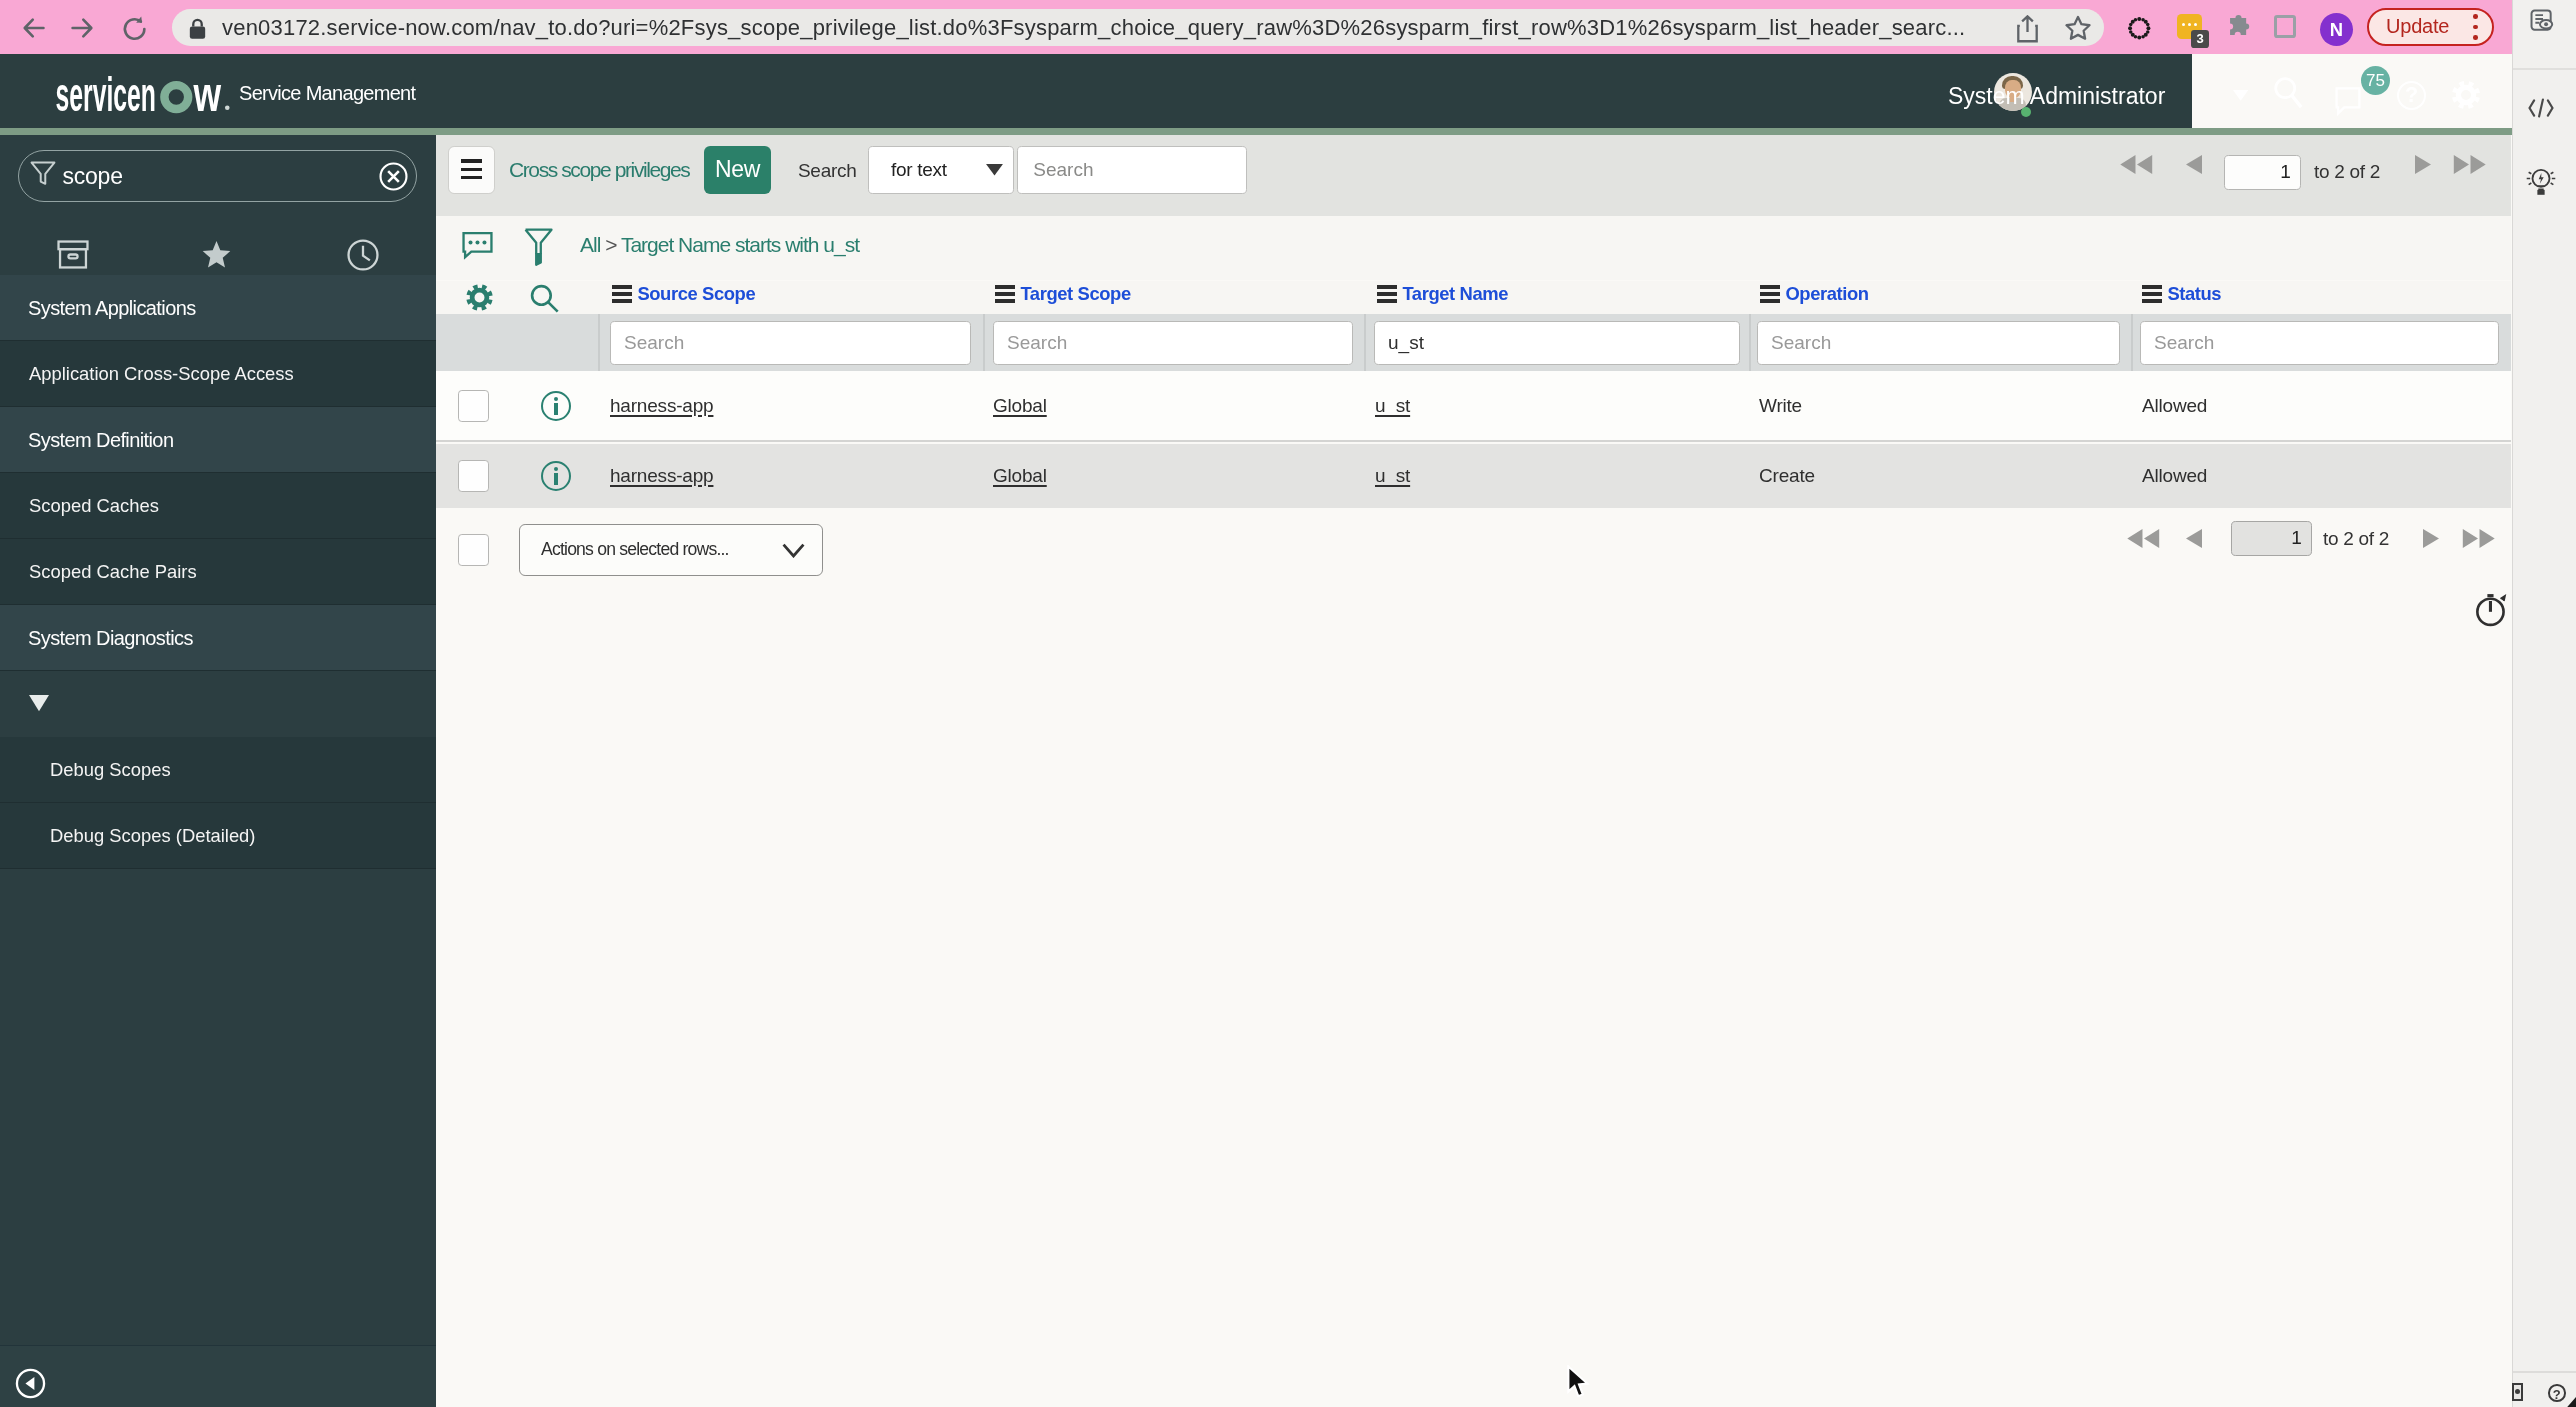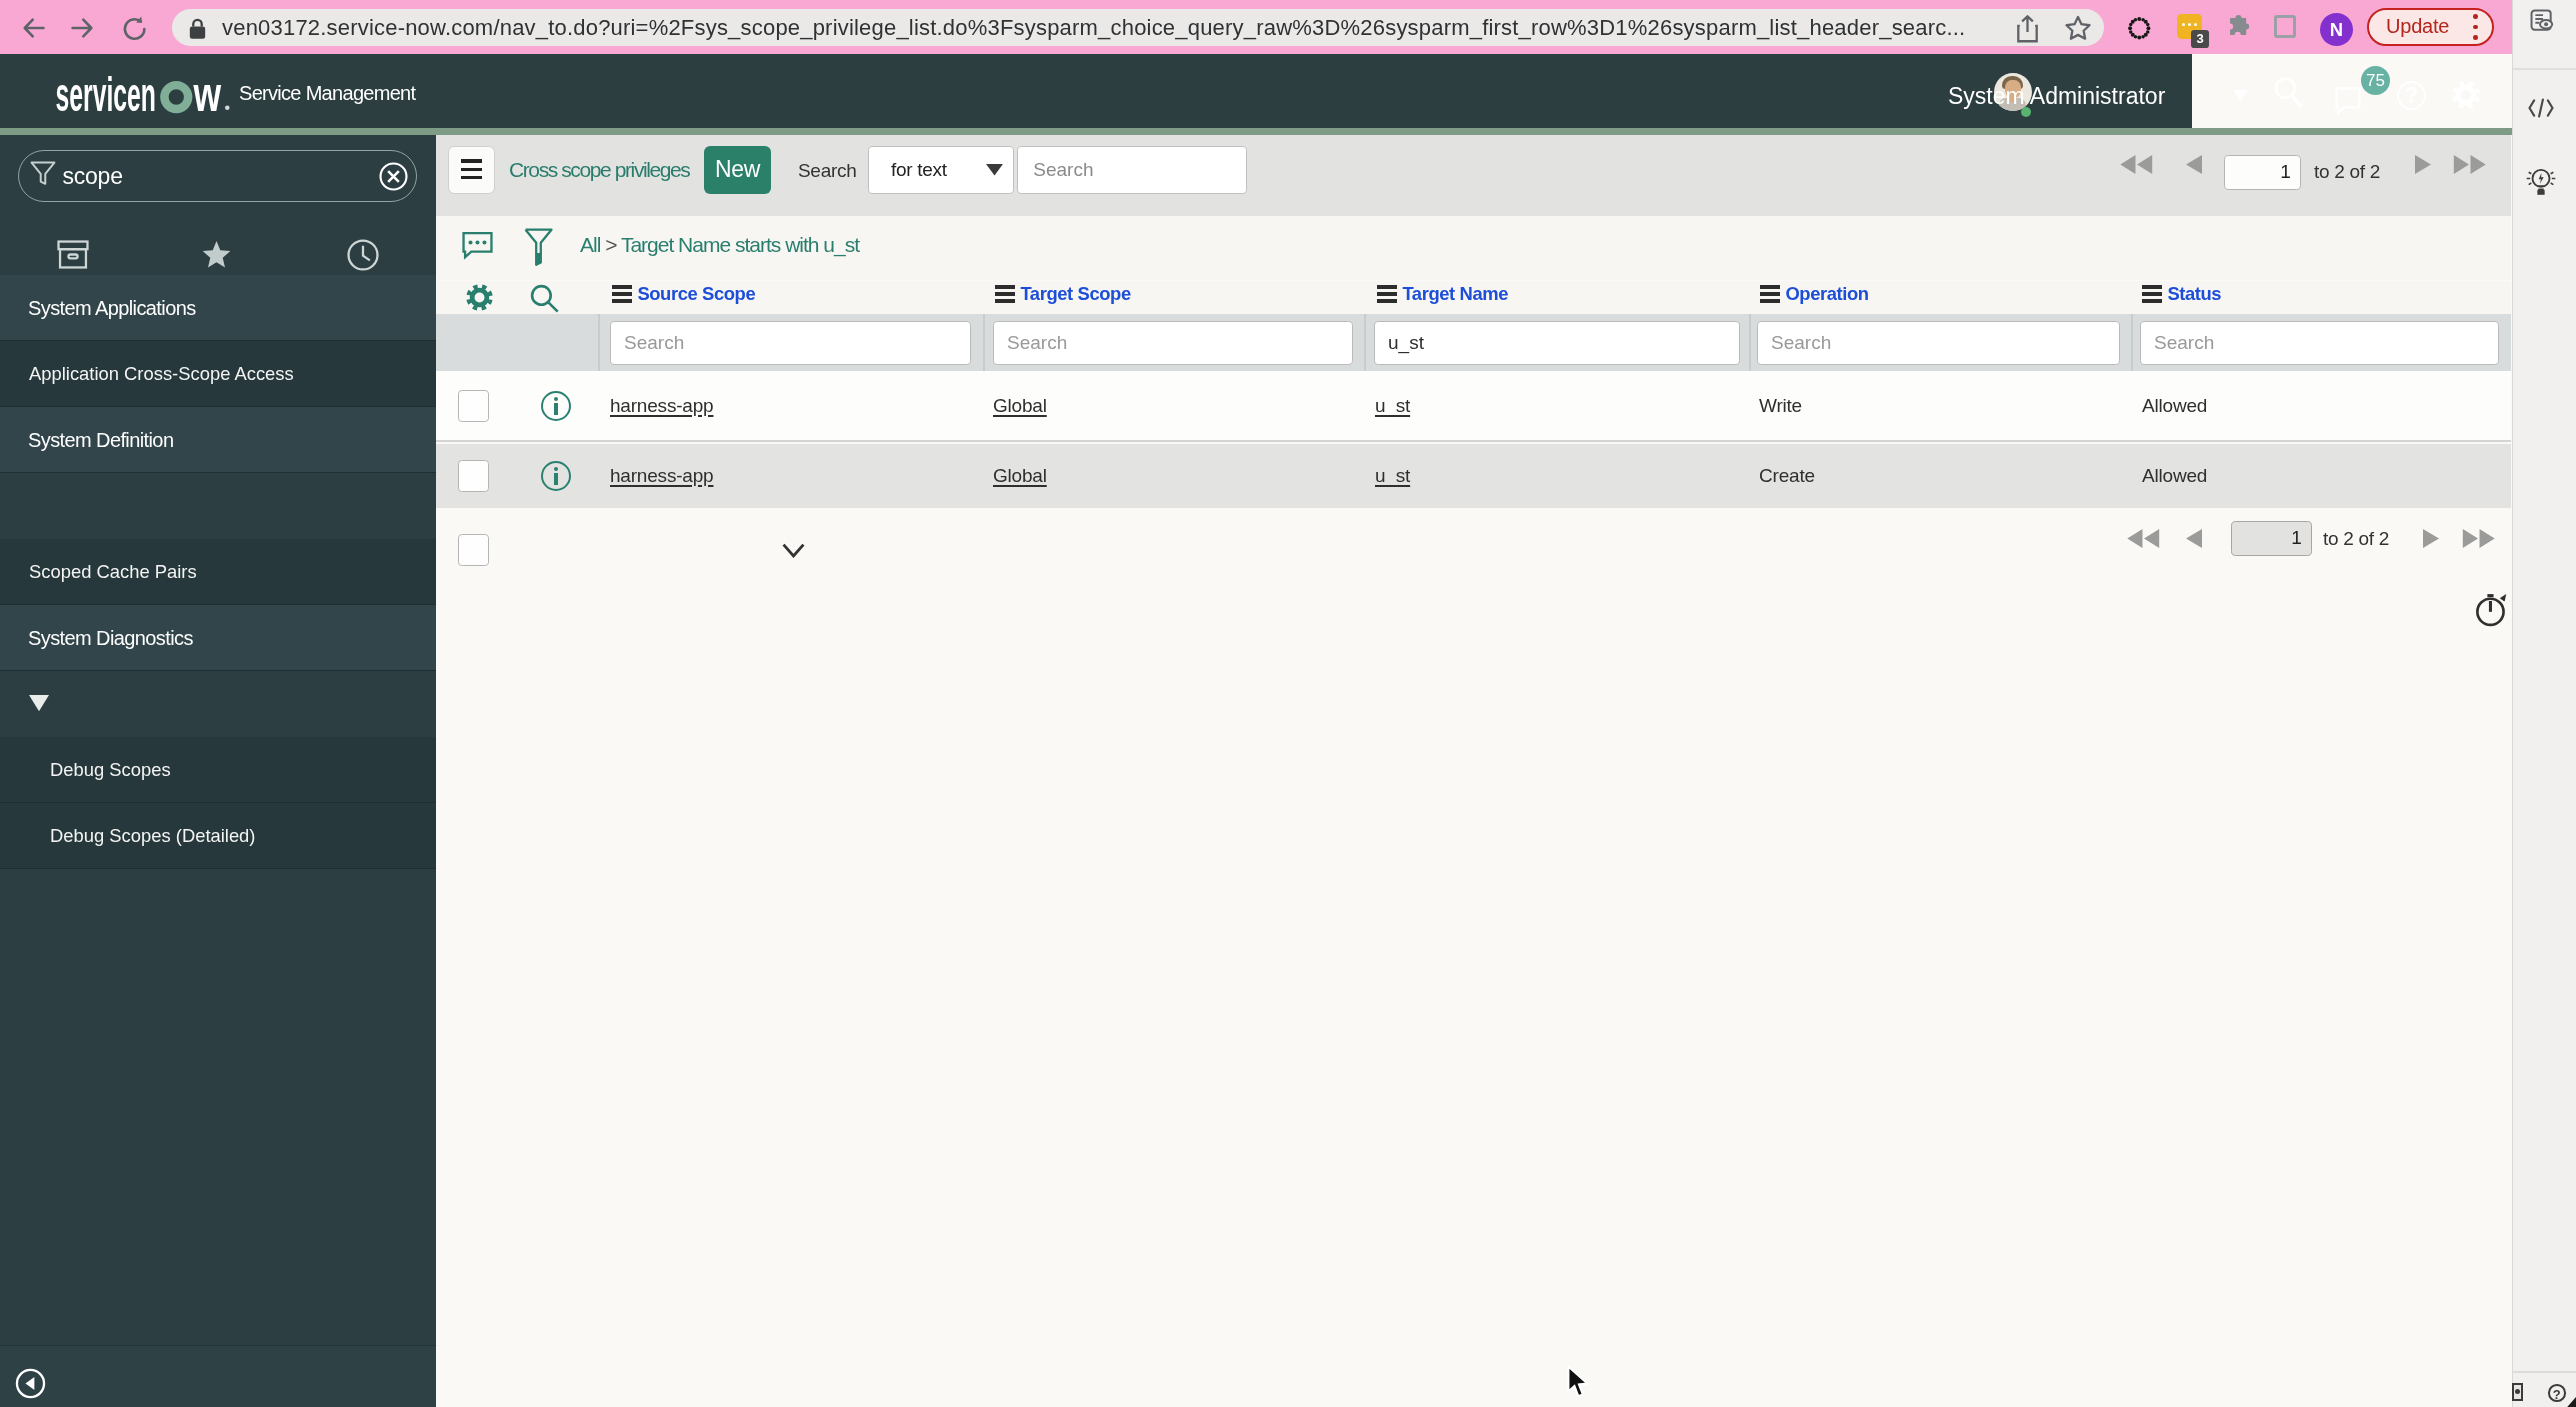--- a/index.html
+++ b/index.html
@@ -176,20 +176,21 @@
       <path d="M21 1 L26.5 14.5 L41 15.8 L30 25.6 L33.3 39.5 L21 32 L8.7 39.5 L12 25.6 L1 15.8 L15.5 14.5 Z"></path>
     </svg>
     <svg class="abs" style="left:347px;top:37px" width="32" height="32" viewBox="0 0 42 42" fill="none" stroke="#cdd5d5" stroke-width="3">
       <circle cx="21" cy="21" r="19"></circle>
       <path d="M21 9 V22 L30 28"></path>
     </svg>
   </div>
   <div class="navsec" style="top:140px">System Applications</div>
   <div class="navitem" style="top:206px">Application Cross-Scope Access</div>
   <div class="navsec" style="top:272px">System Definition</div>
+  <div class="navitem" style="top:338px">Scoped Caches</div>
   <div class="navitem" style="top:404px">Scoped Cache Pairs</div>
   <div class="navsec" style="top:470px">System Diagnostics</div>
   <svg class="abs" style="left:29px;top:560px" width="20" height="17" viewBox="0 0 26 22">
       <path d="M0 0 H26 L13 21 Z" fill="#e8eceb"></path>
     </svg>
   <div class="navitem" style="top:602px;padding-left:50px">Debug Scopes</div>
   <div class="navitem" style="top:668px;padding-left:50px">Debug Scopes (Detailed)</div>
   <div class="abs" id="sbfooter">
     <svg class="abs" style="left:15.3px;top:21.5px" width="31" height="31" viewBox="0 0 40 40">
       <circle cx="20" cy="20" r="17.5" fill="none" stroke="#fff" stroke-width="3"></circle>
@@ -288,20 +289,21 @@
     <div class="abs" style="left:118px;top:23px;width:3.8px;height:3.8px;background:#2a8171;border-radius:2.3px"></div>
     <div class="abs" style="left:118px;top:29px;width:3.8px;height:12.3px;background:#2a8171"></div>
     <div class="cell lnk" style="left:174px;height:64px;line-height:64px">harness-app</div>
     <div class="cell lnk" style="left:557px;height:64px;line-height:64px">Global</div>
     <div class="cell lnk" style="left:939px;height:64px;line-height:64px">u_st</div>
     <div class="cell" style="left:1323px;height:64px;line-height:64px">Create</div>
     <div class="cell" style="left:1706px;height:64px;line-height:64px">Allowed</div>
   </div>
 
   <div class="cbox" style="left:22px;top:399px"></div>
+  <div class="abs" id="actselect">Actions on selected rows...</div>
   <svg class="abs" style="left:346px;top:408px" width="23" height="15.3" viewBox="0 0 30 20" fill="none" stroke="#333" stroke-width="3.6">
       <path d="M2 2 L15 17 L28 2"></path>
     </svg>
 
   <svg class="abs" style="left:1691px;top:394px" width="34" height="19" viewBox="0 0 44 25" fill="#9b9b99">
       <path d="M20 0 L0 12.5 L20 25 Z M42 0 L22 12.5 L42 25 Z"></path>
     </svg>
   <svg class="abs" style="left:1750px;top:394px" width="16" height="19" viewBox="0 0 21 25" fill="#9b9b99">
       <path d="M21 0 L0 12.5 L21 25 Z"></path>
     </svg>

